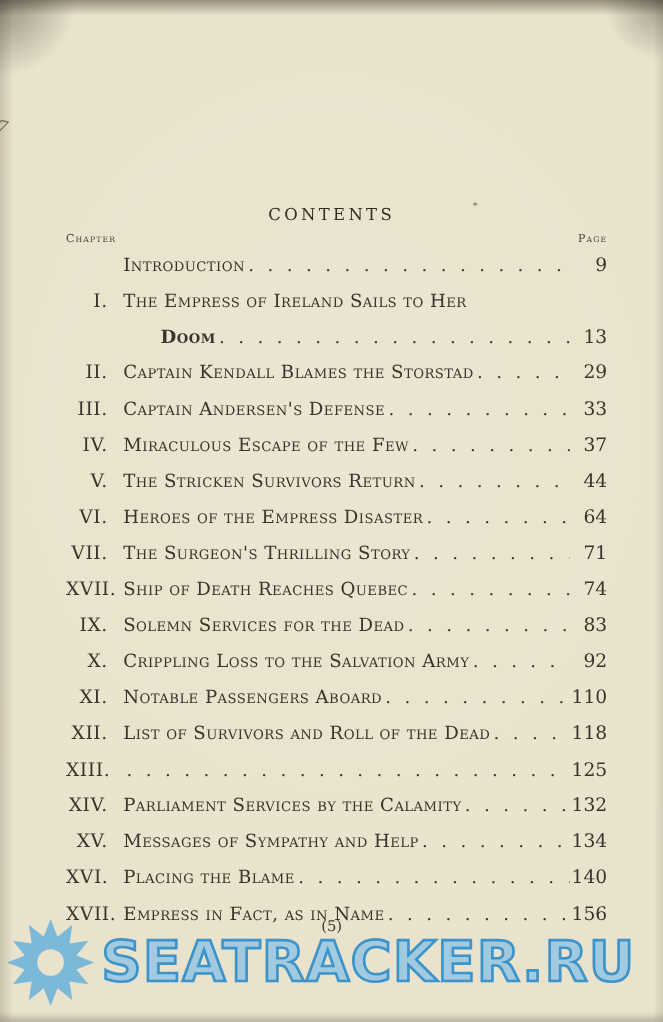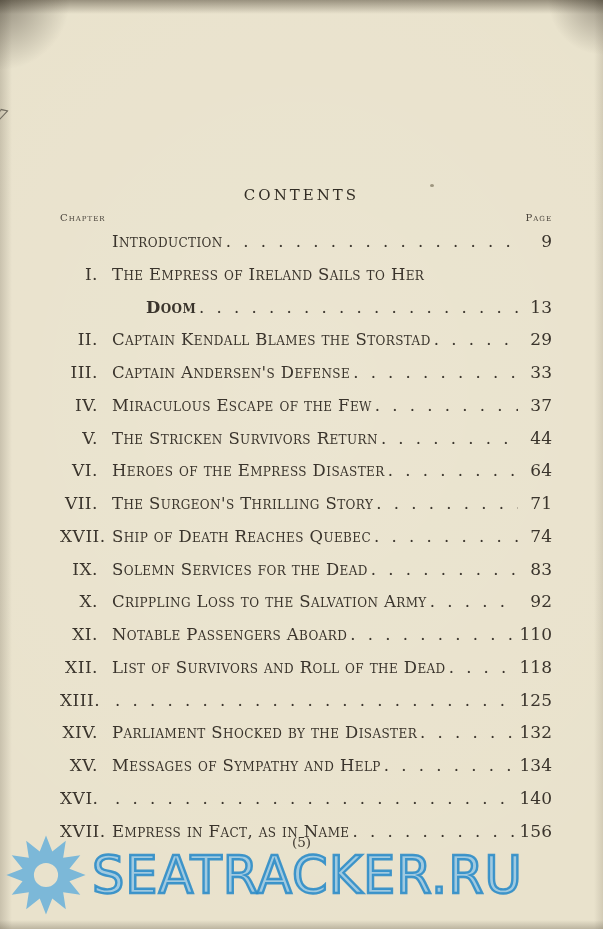--- a/index.html
+++ b/index.html
@@ -127,21 +127,21 @@
     bottom: 10px;
     width: 600px;
     display: flex;
     align-items: center;
     gap: 2px;
     pointer-events: none;
   }
   .gear { width: 88px; height: 88px; flex: none; opacity: 0.85; }
   .watermark-text {
     font-family: "DejaVu Sans", "Liberation Sans", sans-serif;
-    font-weight: normal;
+    font-weight: bold;
     font-size: 51px;
     letter-spacing: 1px;
     line-height: 1;
     white-space: nowrap;
     color: rgba(168,216,245,0.50);
     -webkit-text-stroke: 2.4px rgba(38,136,199,0.85);
     text-shadow: 0 0 1px rgba(38,136,199,0.4);
   }
 </style>
 </head>
@@ -244,32 +244,33 @@
         <span class="leader">. . . . . . . . . . . . . . . . . . . . . . . . . . . . . . . . . . . . . . . . . . . . . . . . . . . . . . . . . . . . . . . . . . . . . . . . . . . . . . . .</span>
         <span class="pagenum">118</span>
       </div>
       <div class="toc-row">
         <span class="numeral">XIII.</span>
         <span class="leader">. . . . . . . . . . . . . . . . . . . . . . . . . . . . . . . . . . . . . . . . . . . . . . . . . . . . . . . . . . . . . . . . . . . . . . . . . . . . . . . .</span>
         <span class="pagenum">125</span>
       </div>
       <div class="toc-row">
         <span class="numeral">XIV.</span>
-        <span class="entry-title">Parliament Shocked by the Disaster</span>
+        <span class="entry-title">Parliament Services by the Calamity</span>
         <span class="leader">. . . . . . . . . . . . . . . . . . . . . . . . . . . . . . . . . . . . . . . . . . . . . . . . . . . . . . . . . . . . . . . . . . . . . . . . . . . . . . . .</span>
         <span class="pagenum">132</span>
       </div>
       <div class="toc-row">
         <span class="numeral">XV.</span>
         <span class="entry-title">Messages of Sympathy and Help</span>
         <span class="leader">. . . . . . . . . . . . . . . . . . . . . . . . . . . . . . . . . . . . . . . . . . . . . . . . . . . . . . . . . . . . . . . . . . . . . . . . . . . . . . . .</span>
         <span class="pagenum">134</span>
       </div>
       <div class="toc-row">
         <span class="numeral">XVI.</span>
+        <span class="entry-title">Placing the Blame</span>
         <span class="leader">. . . . . . . . . . . . . . . . . . . . . . . . . . . . . . . . . . . . . . . . . . . . . . . . . . . . . . . . . . . . . . . . . . . . . . . . . . . . . . . .</span>
         <span class="pagenum">140</span>
       </div>
       <div class="toc-row">
         <span class="numeral">XVII.</span>
         <span class="entry-title">Empress in Fact, as in Name</span>
         <span class="leader">. . . . . . . . . . . . . . . . . . . . . . . . . . . . . . . . . . . . . . . . . . . . . . . . . . . . . . . . . . . . . . . . . . . . . . . . . . . . . . . .</span>
         <span class="pagenum">156</span>
       </div>
     </div>

